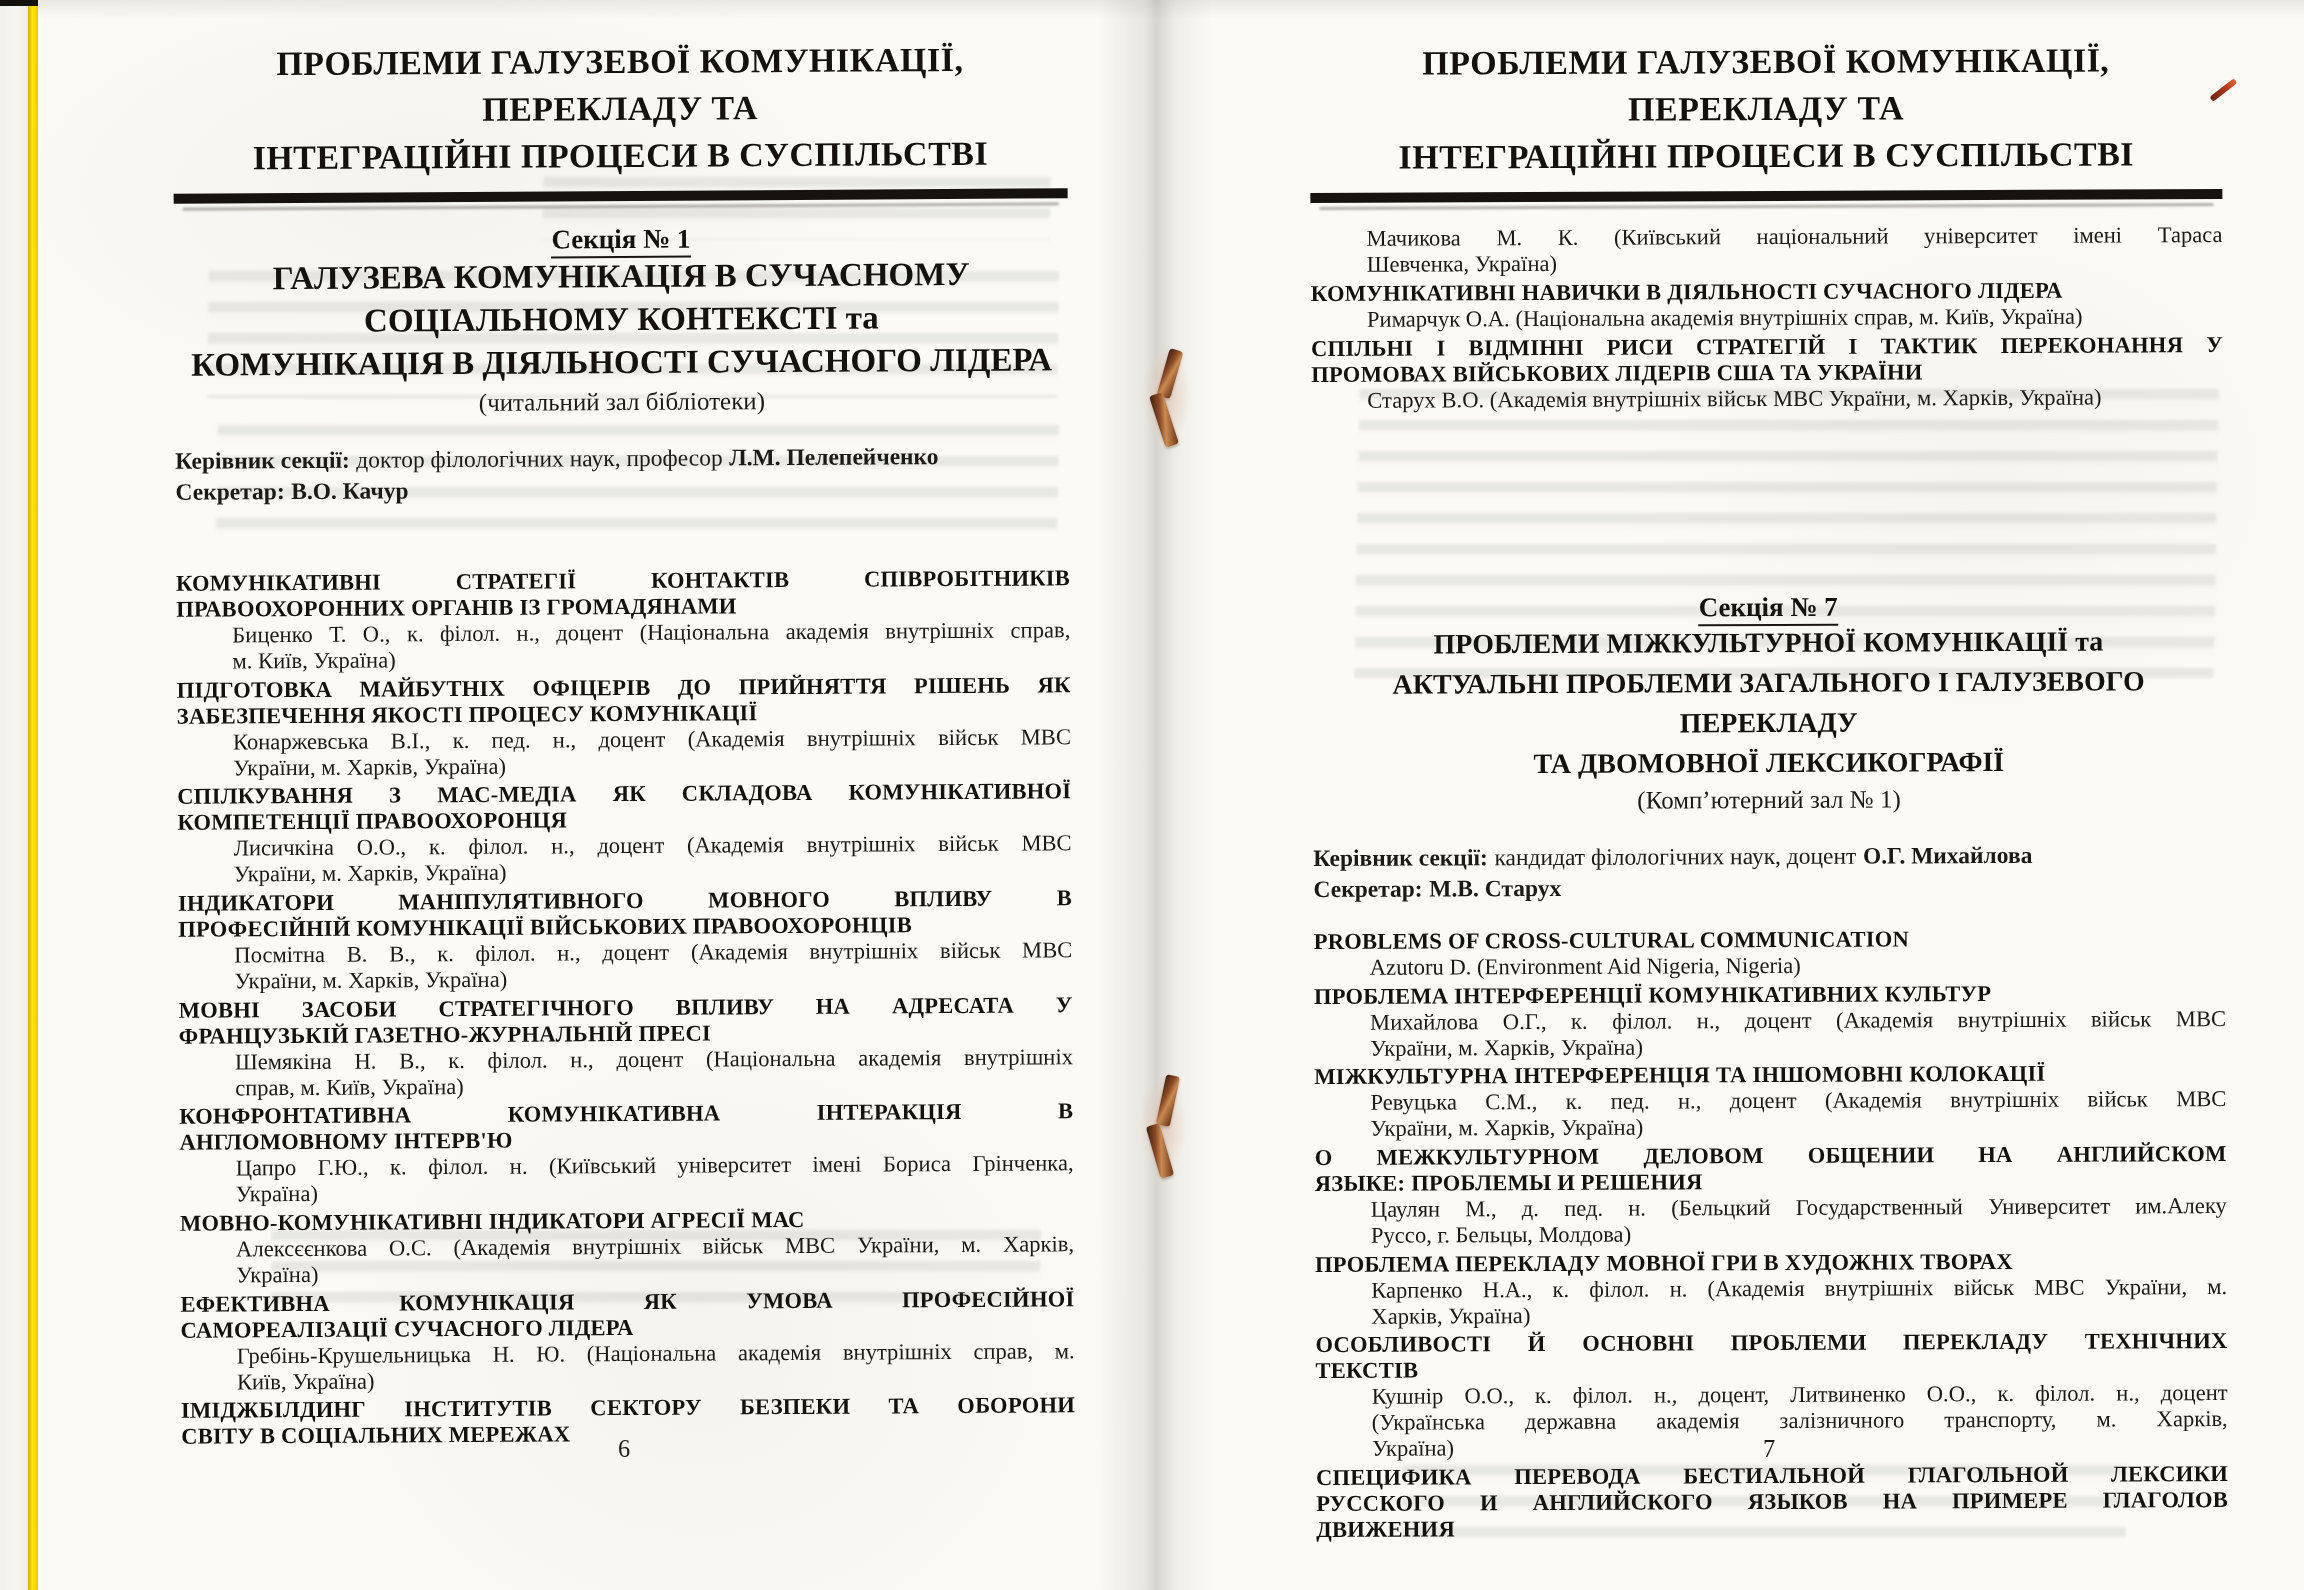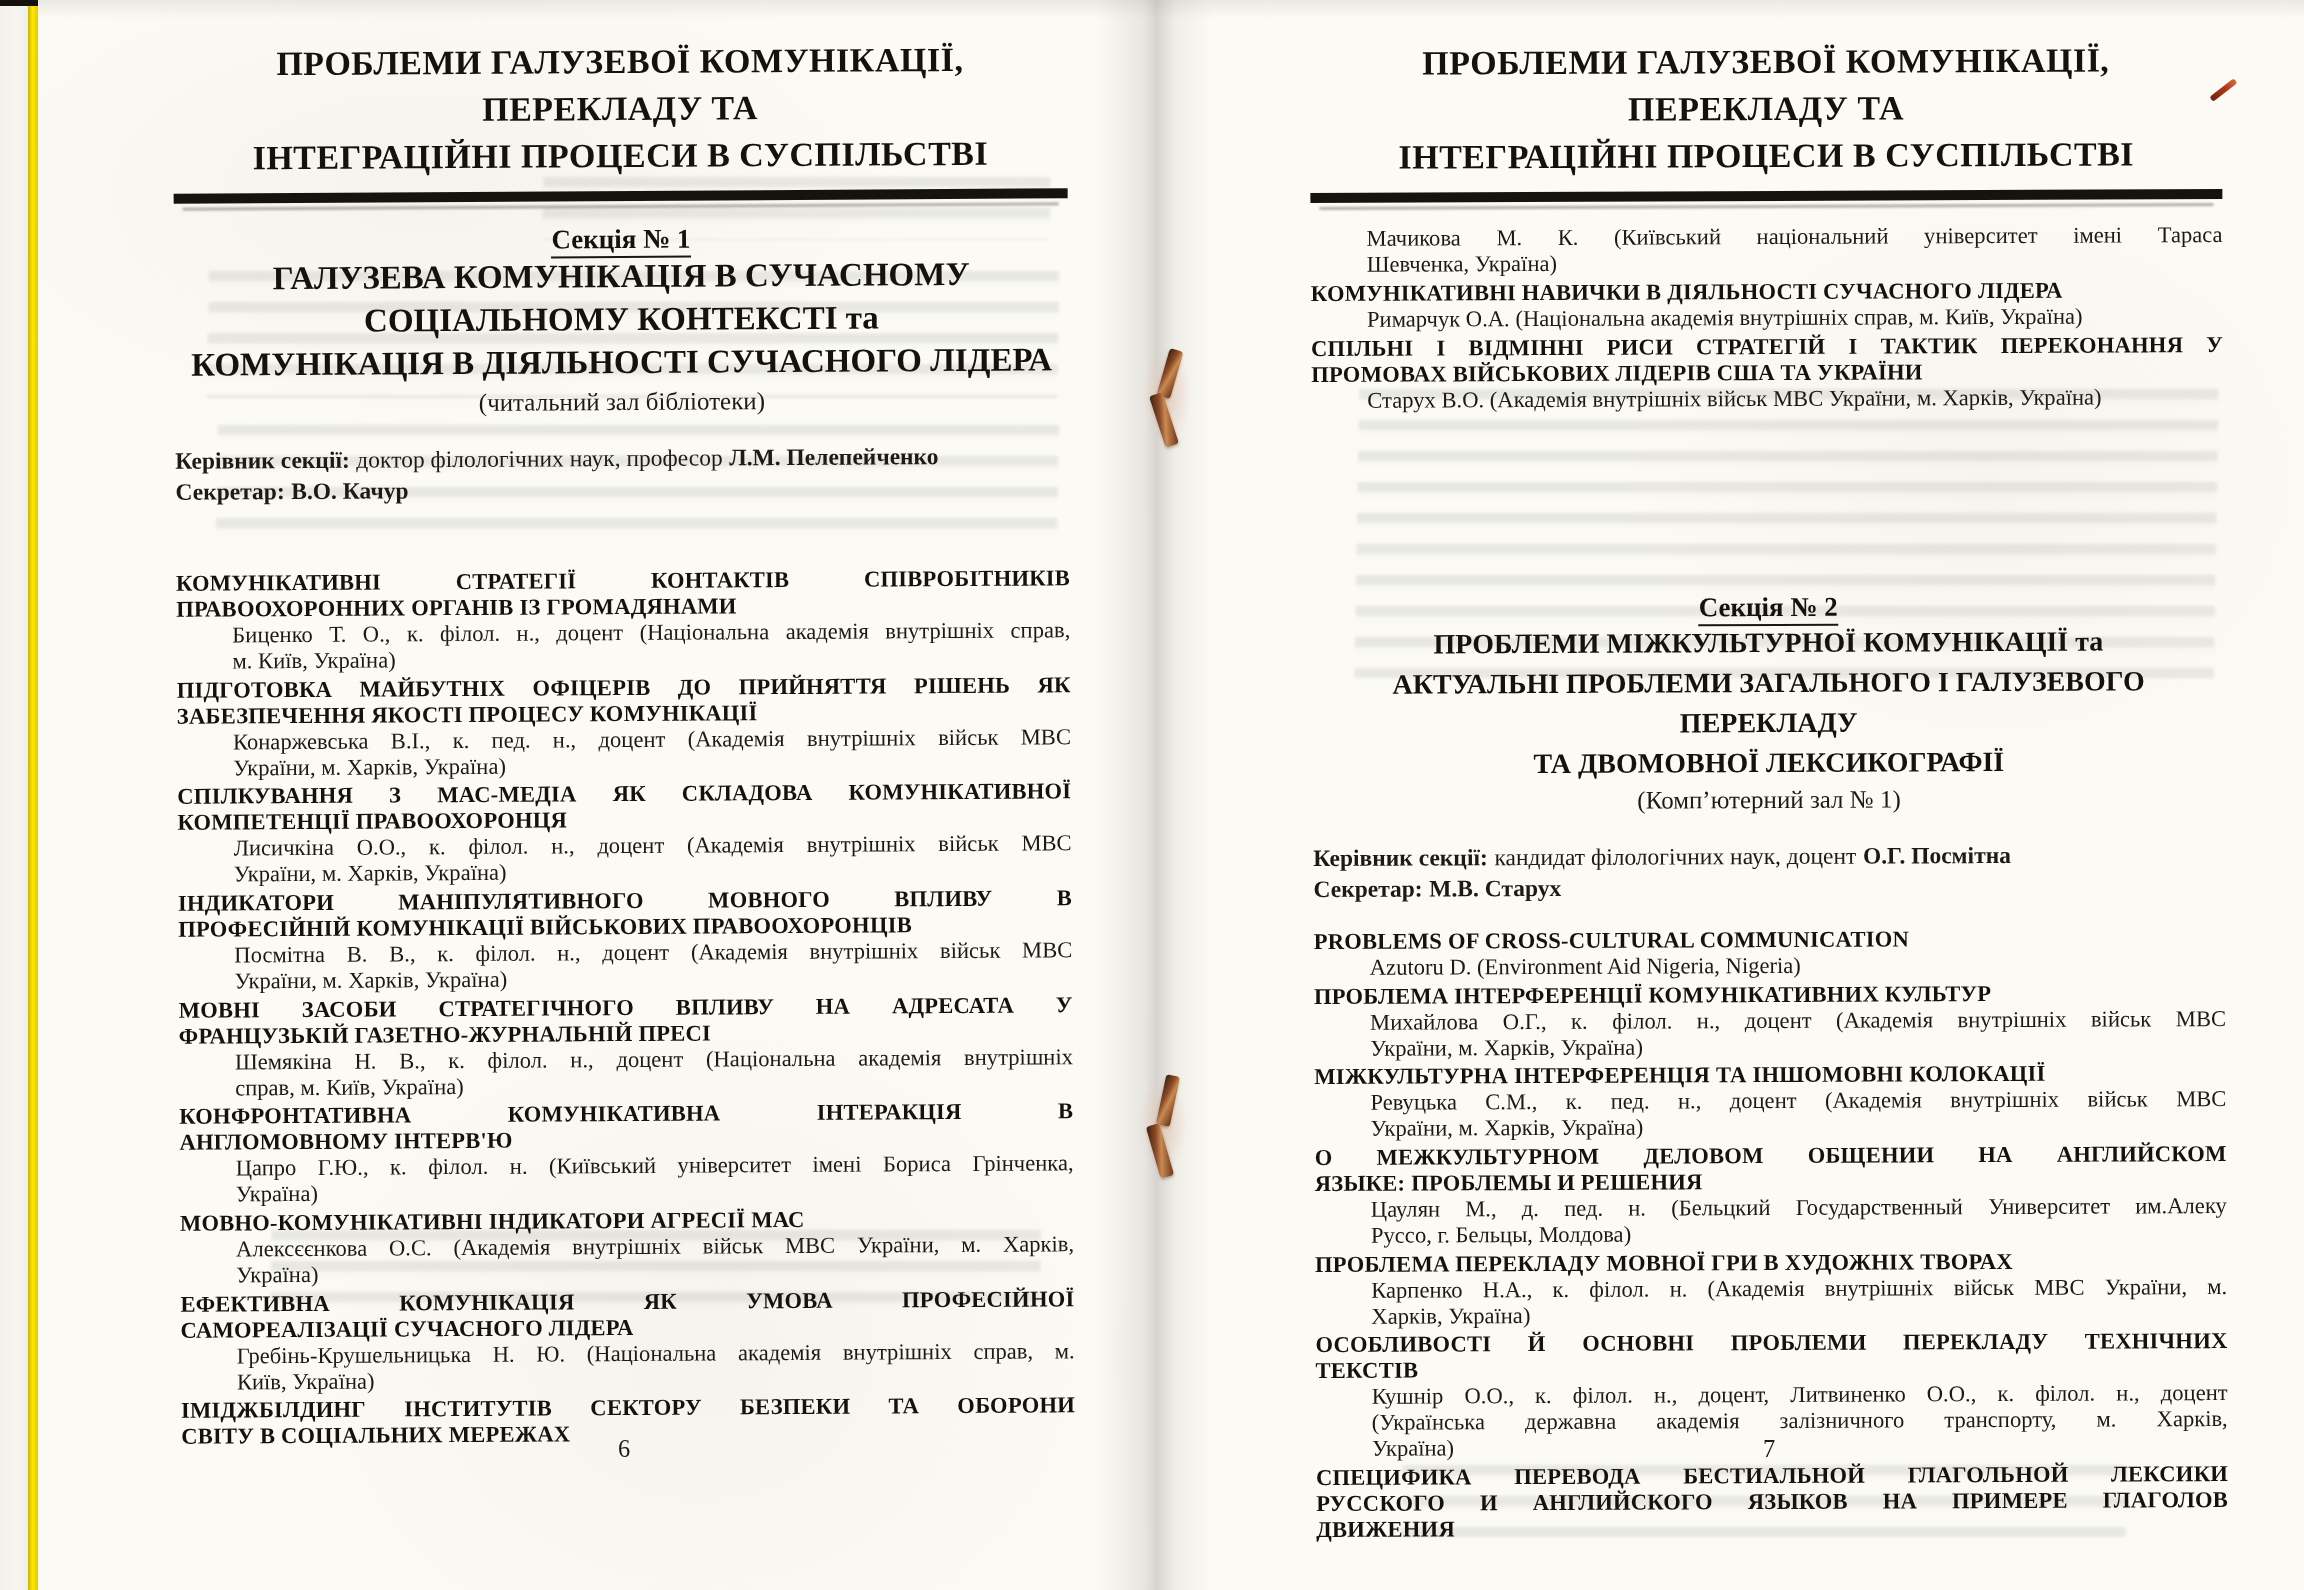--- a/index.html
+++ b/index.html
@@ -223,32 +223,32 @@
           <div class="tl lastl">ПРОМОВАХ ВІЙСЬКОВИХ ЛІДЕРІВ США ТА УКРАЇНИ</div>
           <div class="authors">
             <div class="al lastl">Старух В.О. (Академія внутрішніх військ МВС України, м. Харків, Україна)</div>
           </div>
         </div>
       </div>
 
     <div class="gap-big"></div>
 
     <div class="section-label">
-      <span>Секція № 2</span>
+      <span>Секція № 7</span>
     </div>
     <div class="section-title">
       <div>ПРОБЛЕМИ МІЖКУЛЬТУРНОЇ КОМУНІКАЦІЇ та</div>
       <div>АКТУАЛЬНІ ПРОБЛЕМИ ЗАГАЛЬНОГО І ГАЛУЗЕВОГО ПЕРЕКЛАДУ</div>
       <div>ТА ДВОМОВНОЇ ЛЕКСИКОГРАФІЇ</div>
     </div>
     <div class="venue">(Комп’ютерний зал № 1)</div>
 
     <div class="officials">
       <div class="off-line">
-        <span class="b">Керівник секції:</span><span>кандидат філологічних наук, доцент</span><span class="b">О.Г. Посмітна</span>
+        <span class="b">Керівник секції:</span><span>кандидат філологічних наук, доцент</span><span class="b">О.Г. Михайлова</span>
       </div>
       <div class="off-line">
         <span class="b">Секретар:</span><span class="b">М.В. Старух</span>
       </div>
     </div>
 
     <div class="entries">
         <div class="entry">
           <div class="tl lastl">PROBLEMS OF CROSS-CULTURAL COMMUNICATION</div>
           <div class="authors">

